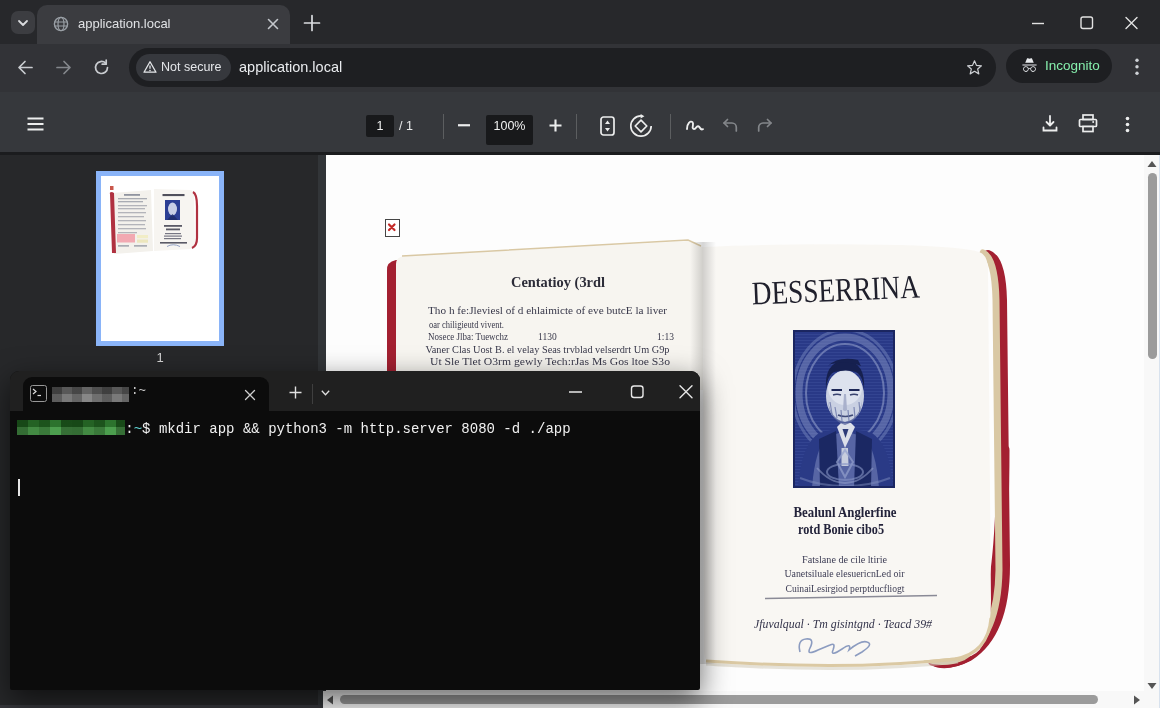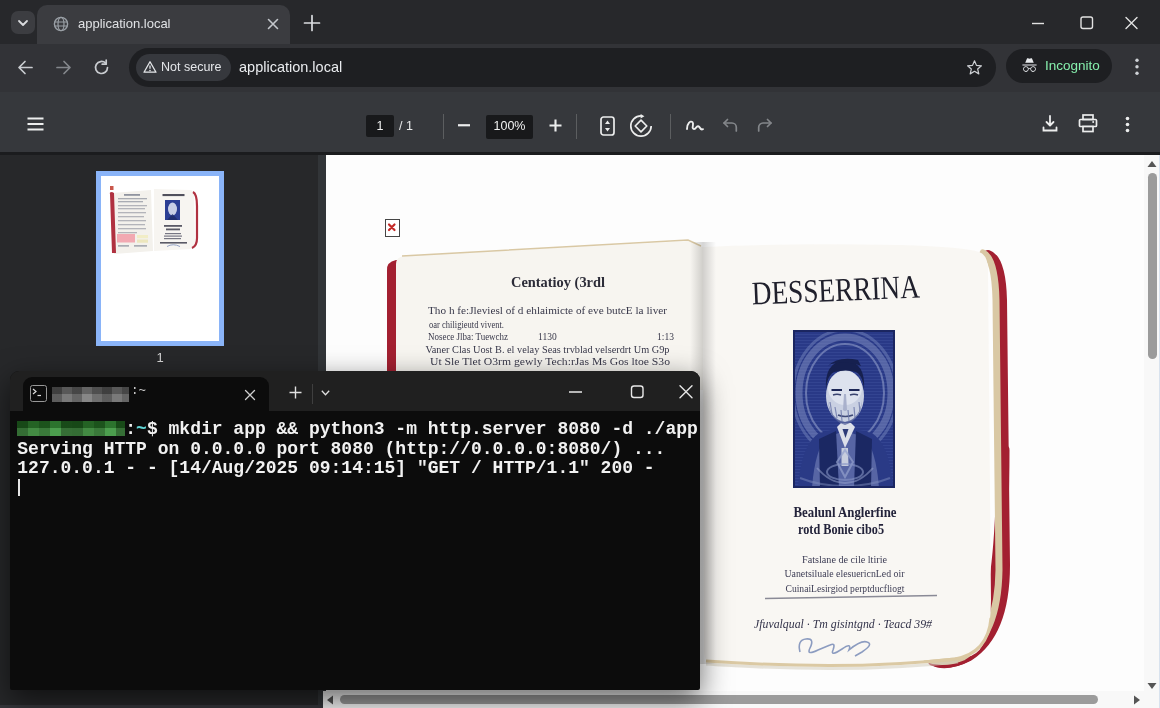--- a/index.html
+++ b/index.html
@@ -1,21 +1,21 @@
 <!DOCTYPE html>
 <html><head>
 <meta charset="utf-8">
 <style>
   html,body{margin:0;padding:0}
   body{width:1160px;height:708px;position:relative;overflow:hidden;
        font-family:"Liberation Sans",sans-serif;background:#27282b}
   .ab{position:absolute}
   svg{display:block;overflow:visible}
   .tline{position:absolute;left:7.3px;height:19.33px;line-height:19.33px;white-space:pre;
-         font-family:"Liberation Mono",monospace;font-size:18px;font-weight:bold;color:#f1f1f1}
+         font-family:"Liberation Mono",monospace;font-size:14px;font-weight:normal;color:#f1f1f1}
 </style>
 </head>
 <body>
 
 <div class="ab" id="tabstrip" style="left:0;top:0;width:1160px;height:44px;background:#27282b"></div>
 <div class="ab" style="left:11px;top:11px;width:24px;height:23px;background:#3c3d41;border-radius:7px">
   <svg width="24" height="23">
       <path d="M8 10 L12 14 L16 10" stroke="#d9dbde" stroke-width="1.8" fill="none" stroke-linecap="round" stroke-linejoin="round"></path>
     </svg>
 </div>
@@ -79,21 +79,21 @@
 <div class="ab" id="pdfbar" style="left:0;top:92px;width:1160px;height:60px;background:#36383c;border-bottom:3px solid #1b1c1e"></div>
 <svg class="ab" style="left:27px;top:117px" width="17" height="14">
     <path d="M0.5 1.5 H16.5 M0.5 7 H16.5 M0.5 12.5 H16.5" stroke="#eceded" stroke-width="2.1"></path>
   </svg>
 <div class="ab" style="left:366px;top:115px;width:28px;height:22px;background:#18191b;border-radius:2px;color:#f0f1f1;font-size:12.5px;text-align:center;line-height:22px">1</div>
 <div class="ab" style="left:399px;top:119px;font-size:12.5px;color:#e9eaea">/&nbsp;1</div>
 <div class="ab" style="left:443px;top:114px;width:1px;height:25px;background:#5c5e60"></div>
 <svg class="ab" style="left:458px;top:124px" width="12" height="3">
     <path d="M0 1.25 H12" stroke="#eceded" stroke-width="2.2"></path>
   </svg>
-<div class="ab" style="left:486px;top:115px;width:47px;height:24px;background:#18191b;border-radius:2px;color:#f0f1f1;font-size:12.5px;text-align:center;line-height:22px">100%</div>
+<div class="ab" style="left:486px;top:115px;width:47px;height:30px;background:#18191b;border-radius:2px;color:#f0f1f1;font-size:12.5px;text-align:center;line-height:22px">100%</div>
 <svg class="ab" style="left:549px;top:119px" width="13" height="13">
     <path d="M6.5 0.5 V12.5 M0.5 6.5 H12.5" stroke="#eceded" stroke-width="2.1"></path>
   </svg>
 <div class="ab" style="left:576px;top:114px;width:1px;height:25px;background:#5c5e60"></div>
 <svg class="ab" style="left:600px;top:116px" width="15" height="20" viewBox="0 0 15 20">
   <rect x="1" y="1" width="13" height="18" rx="2.5" fill="none" stroke="#eceded" stroke-width="1.7"></rect>
   <path d="M7.5 4.5 L10 8 H5 Z" fill="#eceded"></path>
     <path d="M7.5 15.5 L5 12 H10 Z" fill="#eceded"></path>
 </svg>
 <svg class="ab" style="left:629px;top:114px" width="23" height="23" viewBox="0 0 23 23">
@@ -325,16 +325,14 @@
       <path d="M0.8 0.8 L4.5 4.7 L8.2 0.8" stroke="#e0e0e0" stroke-width="1.3" fill="none"></path>
     </svg>
 
   <svg class="ab" style="left:559px;top:13px" width="131" height="16">
     <path d="M0 8 H13" stroke="#e8e8e8" stroke-width="1.5"></path>
     <rect x="62.5" y="2" width="11.5" height="11.5" rx="2.5" fill="none" stroke="#e8e8e8" stroke-width="1.4"></rect>
     <path d="M111 1.8 L123 13.8 M123 1.8 L111 13.8" stroke="#e8e8e8" stroke-width="1.4" stroke-linecap="round"></path>
   </svg>
 
   <div class="tline" style="top:49.3px"><span style="display:inline-block;width:108px;height:15px;vertical-align:-2px;background:linear-gradient(180deg,rgba(0,0,0,0.22) 0 47%,rgba(255,255,255,0.10) 47% 100%),repeating-linear-gradient(90deg,#1d5c1d 0 11px,#2e7d2e 11px 22px,#246a24 22px 33px,#38933a 33px 44px,#1f5f1f 44px 55px)"></span>:<span style="color:#61d6d6">~</span>$ mkdir app &amp;&amp; python3 -m http.server 8080 -d ./app</div>
-  <div class="tline" style="top:68.6px">Serving HTTP on 0.0.0.0 port 8080 (http://0.0.0.0:8080/) ...</div>
-  <div class="tline" style="top:88.0px">127.0.0.1 - - [14/Aug/2025 09:14:15] "GET / HTTP/1.1" 200 -</div>
   <div class="ab" style="left:7.8px;top:107.8px;width:2.5px;height:17px;background:#e6e6e6"></div>
 </div>
 
 </body></html>

